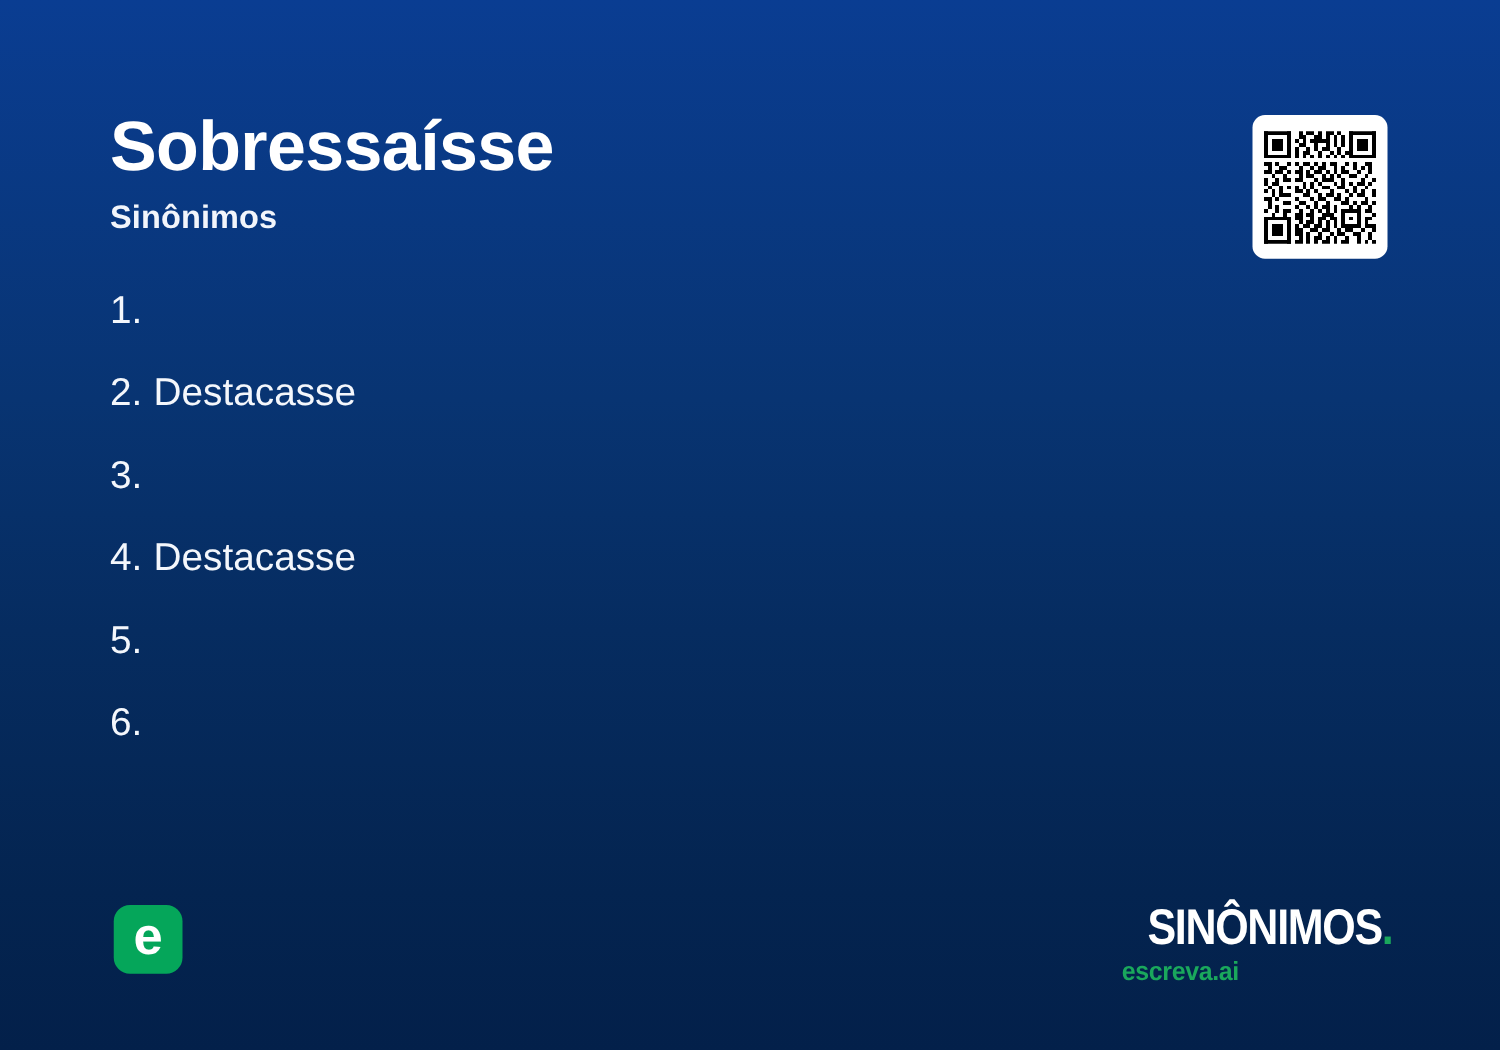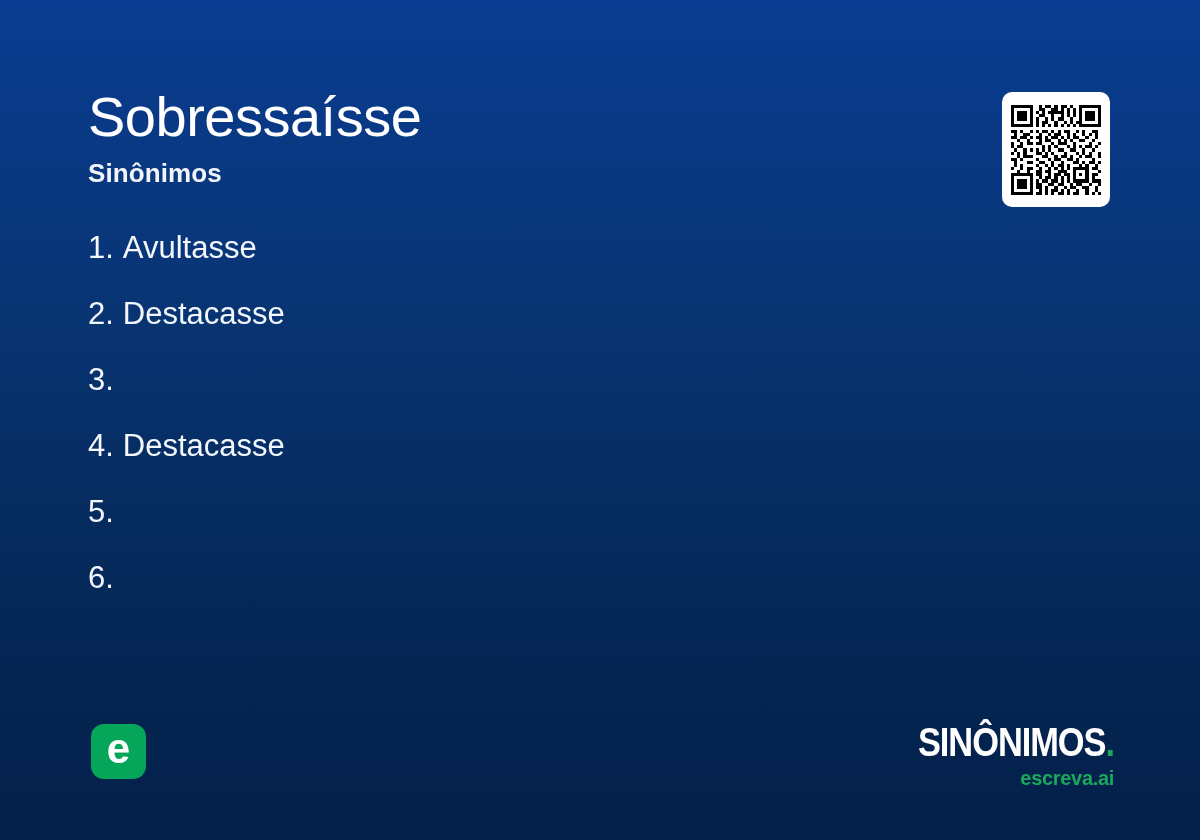--- a/index.html
+++ b/index.html
@@ -32,21 +32,21 @@
     position: absolute;
     left: 88px;
     top: 88px;
     width: 860px;
   }
 
   .title {
     margin: 0;
     font-family: "Liberation Sans", sans-serif;
     font-size: 56px;
-    font-weight: normal;
+    font-weight: bold;
     line-height: 1.05;
     letter-spacing: -0.5px;
     color: #ffffff;
     white-space: nowrap;
   }
 
   .subtitle {
     margin: 12px 0 0 0;
     font-family: "Liberation Sans", sans-serif;
     font-size: 26px;
@@ -120,21 +120,20 @@
     line-height: 1;
     position: relative;
     top: -3px;
   }
 
   
   .brand {
     position: absolute;
     right: 86px;
     top: 722px;
-    text-align: right;
   }
   .brand-main {
     font-family: "Liberation Sans", sans-serif;
     font-size: 40px;
     font-weight: bold;
     color: #ffffff;
     line-height: 1;
     letter-spacing: -1.2px;
     transform: scaleX(0.86);
     transform-origin: right center;
@@ -394,21 +393,20 @@
         <rect x="20" y="28" width="2" height="1"></rect>
           <rect x="26" y="28" width="1" height="1"></rect>
         <rect x="28" y="28" width="1" height="1"></rect>
       </g>
     </svg>
   </div>
 
   <ol class="syn-list">
     <li class="syn-item">
       <span class="syn-index">1.</span>
-      <span class="syn-word">Avultasse</span>
     </li>
     <li class="syn-item">
       <span class="syn-index">2.</span>
       <span class="syn-word">Destacasse</span>
     </li>
     <li class="syn-item">
       <span class="syn-index">3.</span>
     </li>
     <li class="syn-item">
       <span class="syn-index">4.</span>

